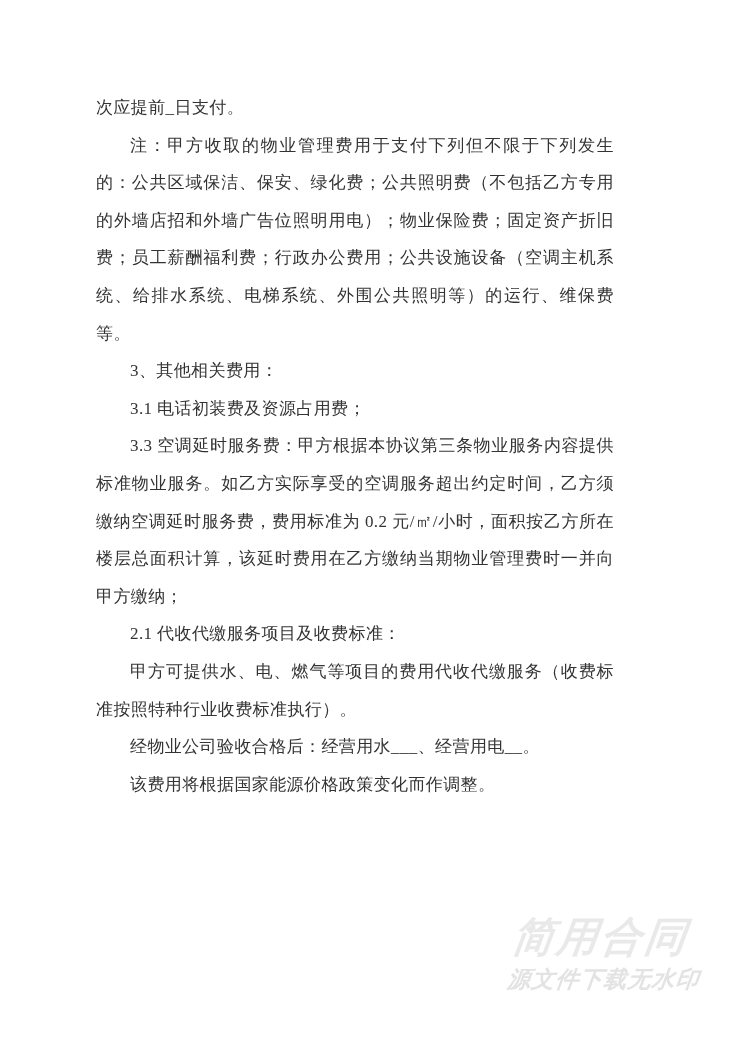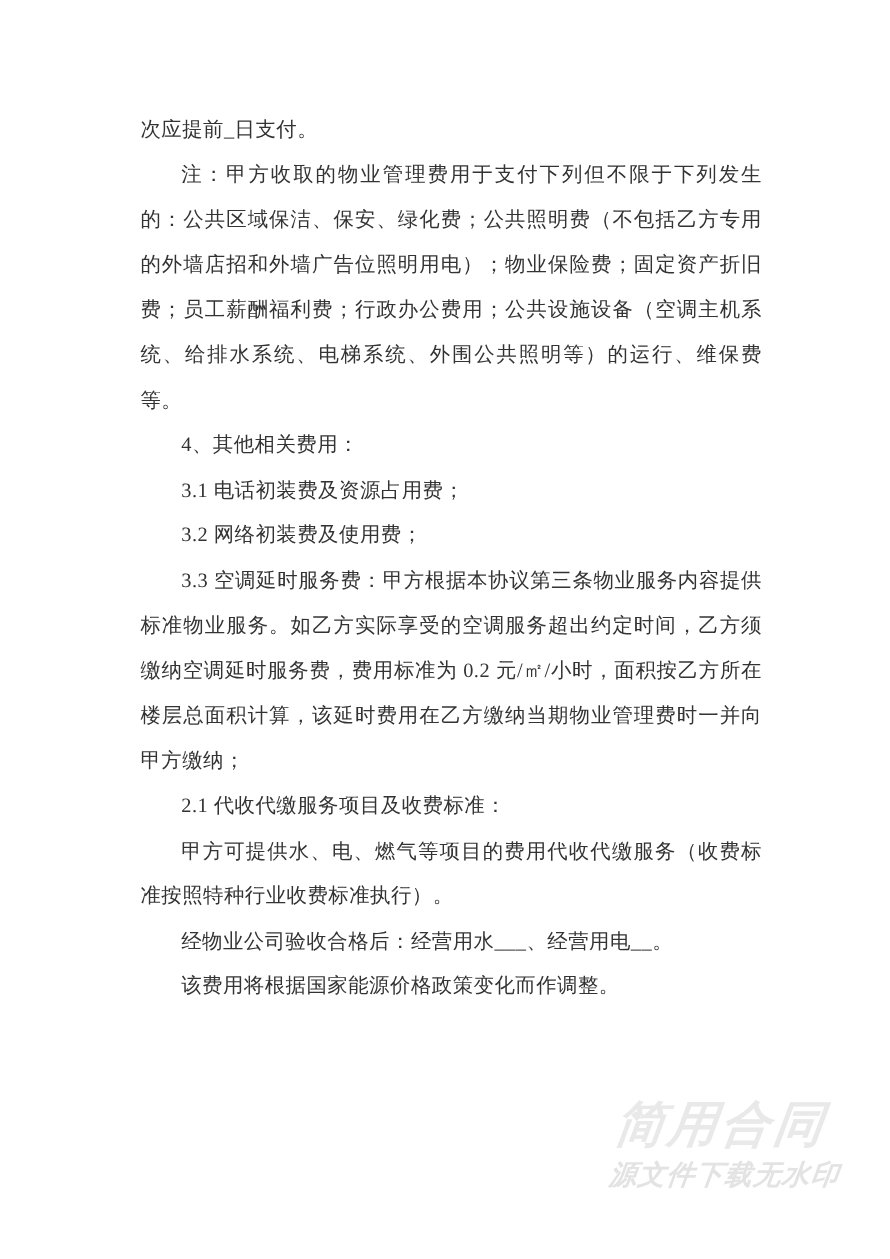--- a/index.html
+++ b/index.html
@@ -11,21 +11,21 @@
   }
   .page {
     position: relative;
     width: 742px;
     height: 1049px;
     background: #ffffff;
     overflow: hidden;
   }
   .doc-body {
     position: absolute;
-    left: 117px;
+    left: 96px;
     top: 89px;
     width: 518px;
     color: #333333;
     font-size: 17px;
     line-height: 37.6px;
     letter-spacing: 0.4px;
     text-align: justify;
   }
   .para { margin: 0; }
   .para.indent { text-indent: 2em; }
@@ -55,23 +55,22 @@
   }
 </style>
 </head>
 <body>
 
 <div class="page">
 
   <div class="doc-body" style="color: rgb(51, 51, 51);">
       <p class="para">次应提前_日支付。</p>
       <p class="para indent">注：甲方收取的物业管理费用于支付下列但不限于下列发生的：公共区域保洁、保安、绿化费；公共照明费（不包括乙方专用的外墙店招和外墙广告位照明用电）；物业保险费；固定资产折旧费；员工薪酬福利费；行政办公费用；公共设施设备（空调主机系统、给排水系统、电梯系统、外围公共照明等）的运行、维保费等。</p>
-      <p class="para indent">4、其他相关费用：</p>
+      <p class="para indent">3、其他相关费用：</p>
       <p class="para indent">3.1 电话初装费及资源占用费；</p>
-      <p class="para indent">3.2 网络初装费及使用费；</p>
       <p class="para indent">3.3 空调延时服务费：甲方根据本协议第三条物业服务内容提供标准物业服务。如乙方实际享受的空调服务超出约定时间，乙方须缴纳空调延时服务费，费用标准为 0.2 元/㎡/小时，面积按乙方所在楼层总面积计算，该延时费用在乙方缴纳当期物业管理费时一并向甲方缴纳；</p>
       <p class="para indent">2.1 代收代缴服务项目及收费标准：</p>
       <p class="para indent">甲方可提供水、电、燃气等项目的费用代收代缴服务（收费标准按照特种行业收费标准执行）。</p>
       <p class="para indent">经物业公司验收合格后：经营用水___、经营用电__。</p>
       <p class="para indent">该费用将根据国家能源价格政策变化而作调整。</p>
     </div>
 
   <div class="watermark">
     <div class="watermark-title" style="color: rgb(233, 233, 233);">简用合同</div>
     <div class="watermark-subtitle" style="color: rgb(227, 227, 227);">源文件下载无水印</div>

